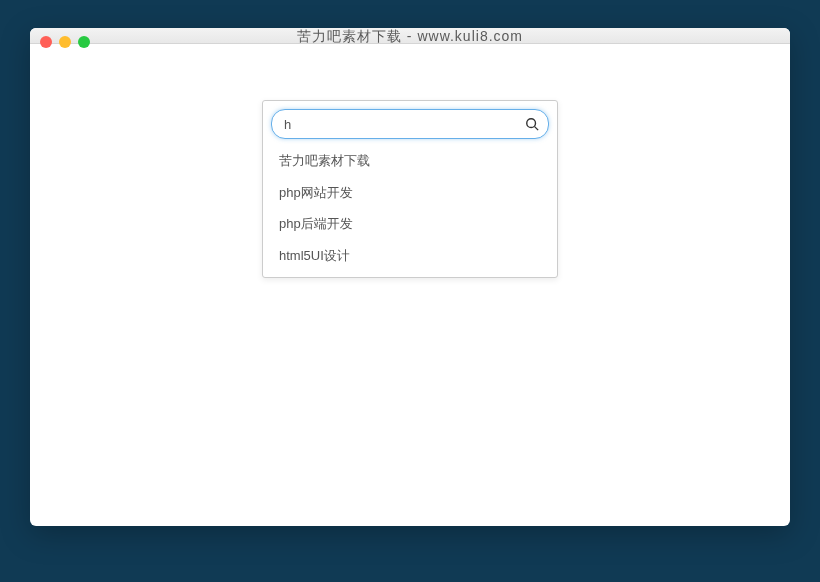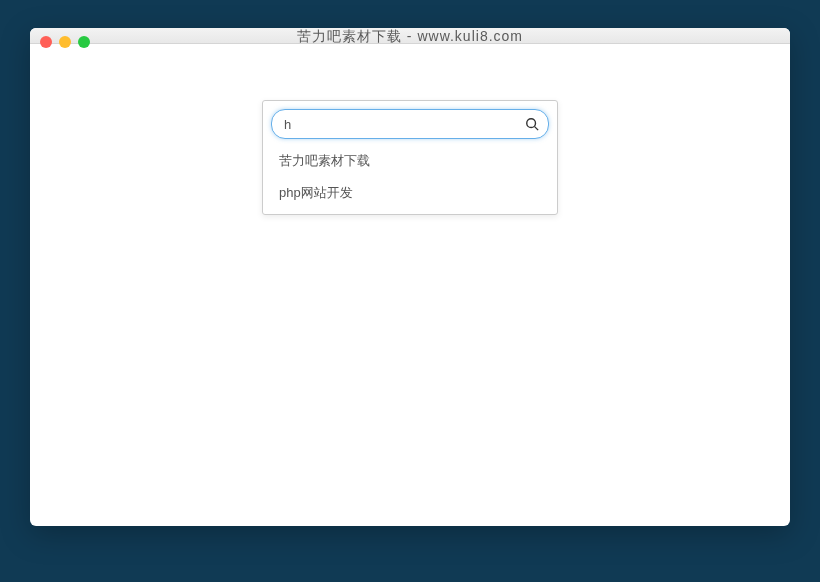--- a/index.html
+++ b/index.html
@@ -150,16 +150,18 @@
           <input class="search-input" type="text" value="h" style="">
           <span class="search-icon">
             <svg width="14" height="14" viewBox="0 0 16 16" fill="none" stroke="#333" stroke-width="1.6">
               <circle cx="7" cy="7" r="5"></circle>
               <line x1="11" y1="11" x2="15" y2="15"></line>
             </svg>
           </span>
         </div>
         <div class="option">苦力吧素材下载</div>
         <div class="option">php网站开发</div>
+        <div class="option">php后端开发</div>
+        <div class="option">html5UI设计</div>
       </div>
     </div>
   </div>
 </div>
 
 </body></html>

